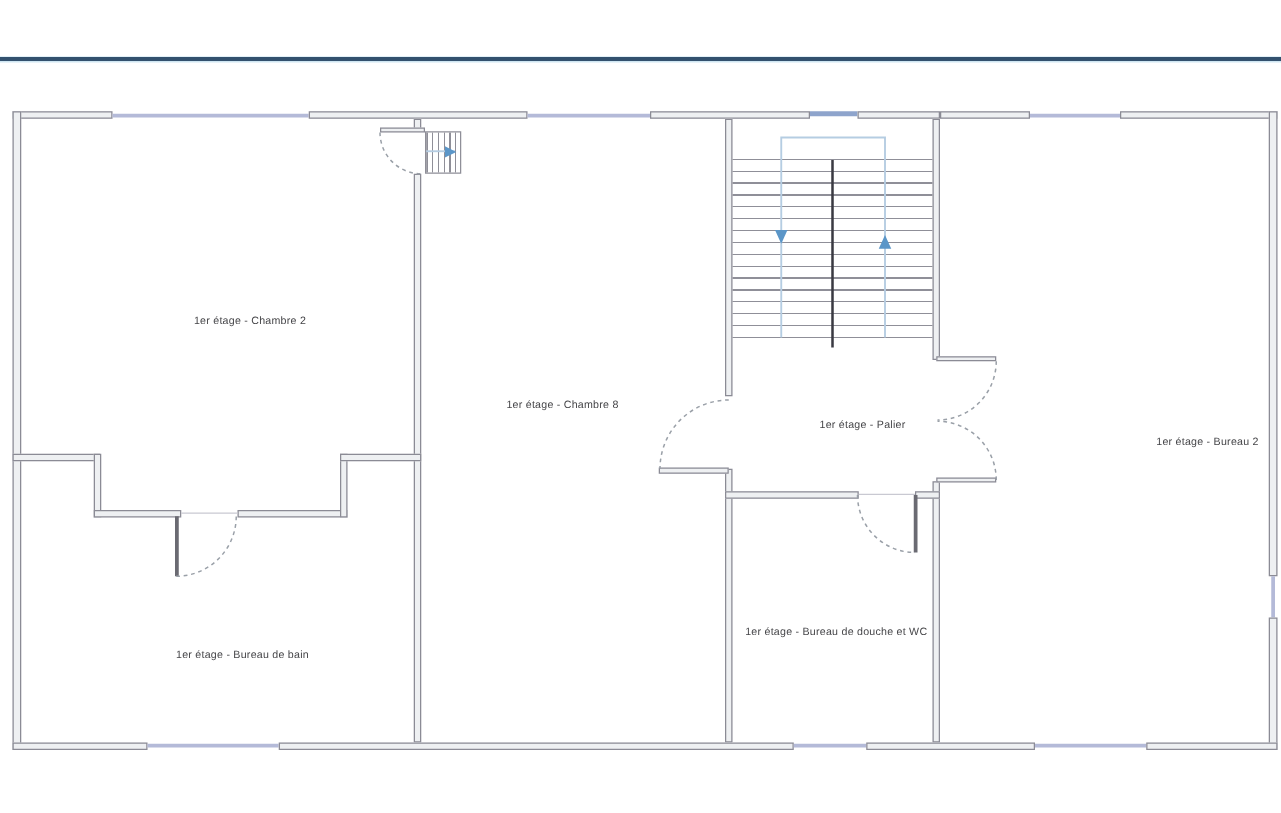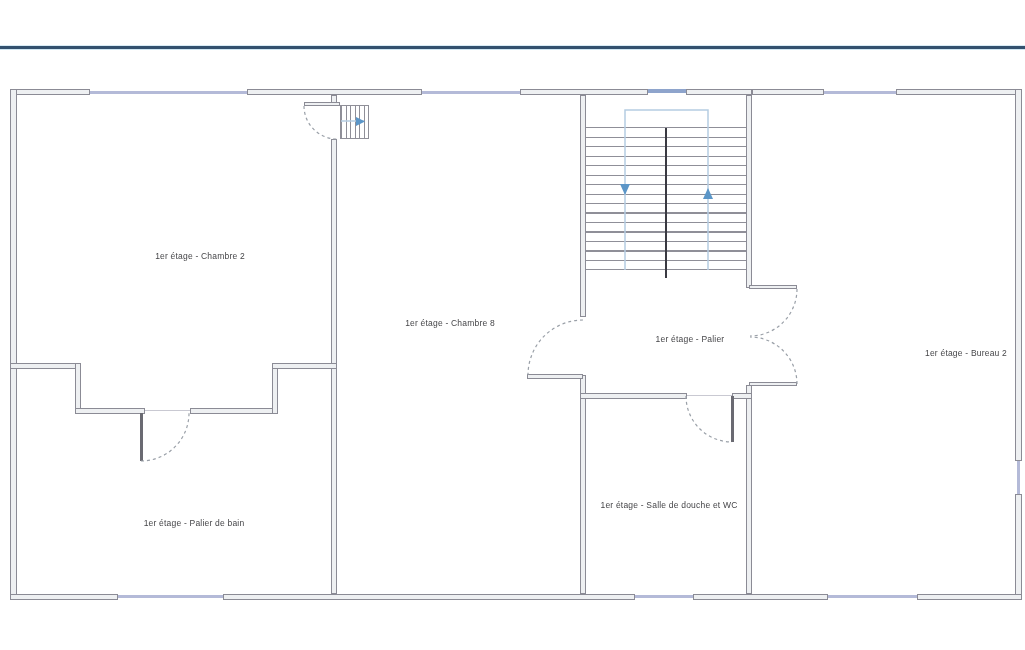--- a/index.html
+++ b/index.html
@@ -113,16 +113,16 @@
     <polygon points="620,184 630,184 625,195" fill="#5b96c8"></polygon>
     <polygon points="703,199 713,199 708,188" fill="#5b96c8"></polygon>
     <path d="M 341 121 L 364 121" fill="none" stroke="#b5cde2" stroke-width="1.5"></path>
     <polygon points="356,117 356,126 365,121.5" fill="#5b96c8"></polygon>
   </svg>
 
   <span class="room-label" style="left:200px;top:256px">1er étage - Chambre 2</span>
   <span class="room-label" style="left:450px;top:323px">1er étage - Chambre 8</span>
   <span class="room-label" style="left:690px;top:339px">1er étage - Palier</span>
   <span class="room-label" style="left:966px;top:353px">1er étage - Bureau 2</span>
-  <span class="room-label" style="left:194px;top:523px">1er étage - Palier de bain</span>
-  <span class="room-label" style="left:669px;top:505px">1er étage - Salle de douche et WC</span>
+  <span class="room-label" style="left:194px;top:523px">1er étage - Bureau de bain</span>
+  <span class="room-label" style="left:669px;top:505px">1er étage - Bureau de douche et WC</span>
 
 </div>
 
 </body></html>

